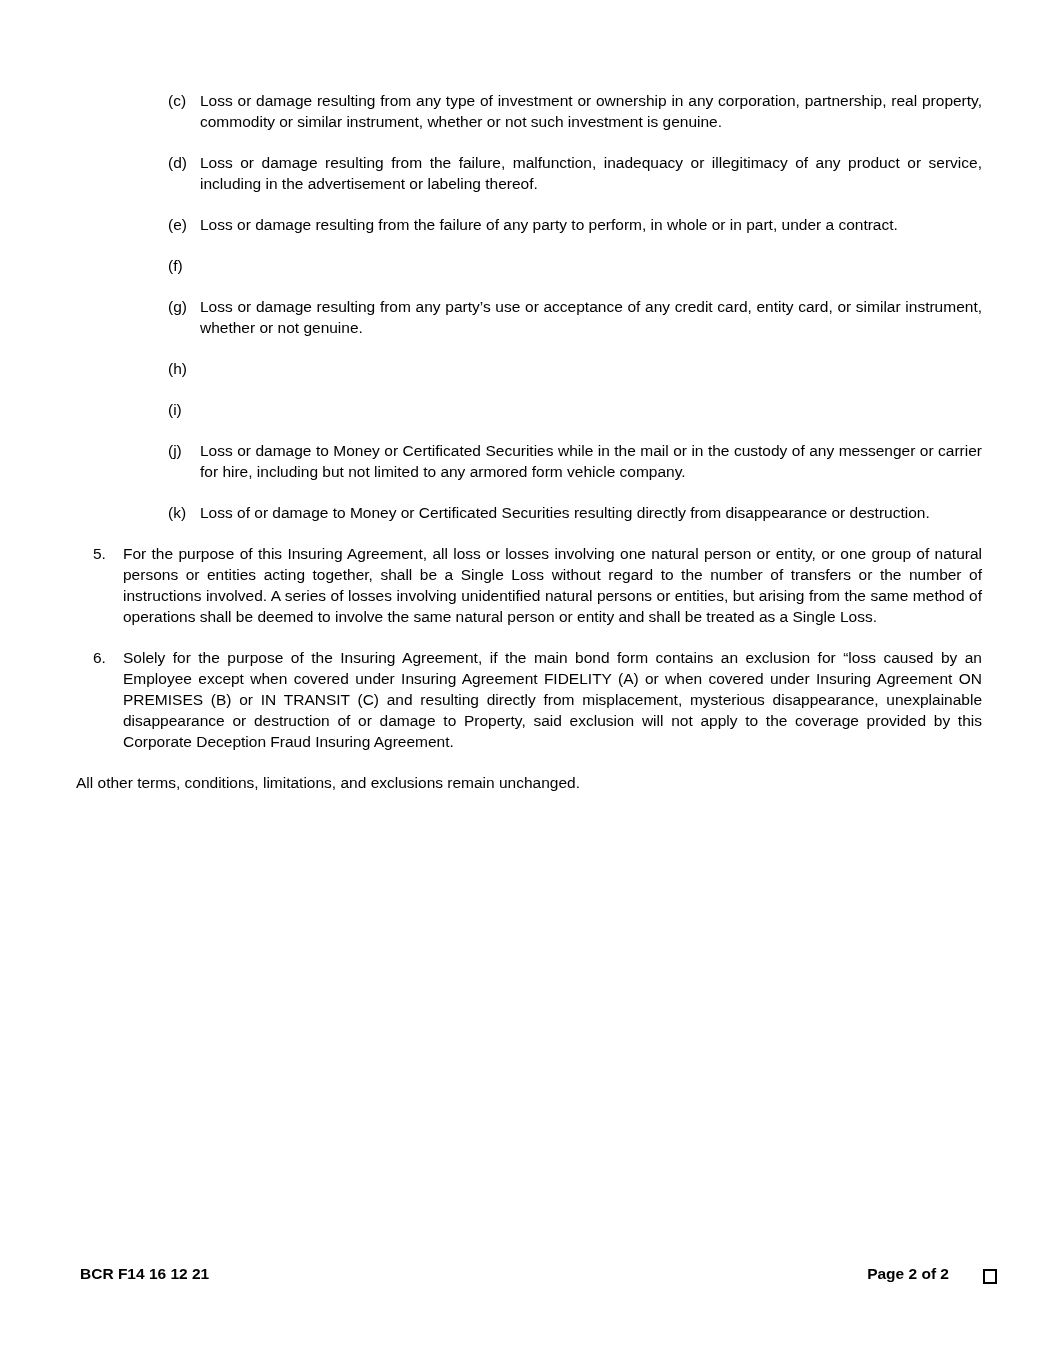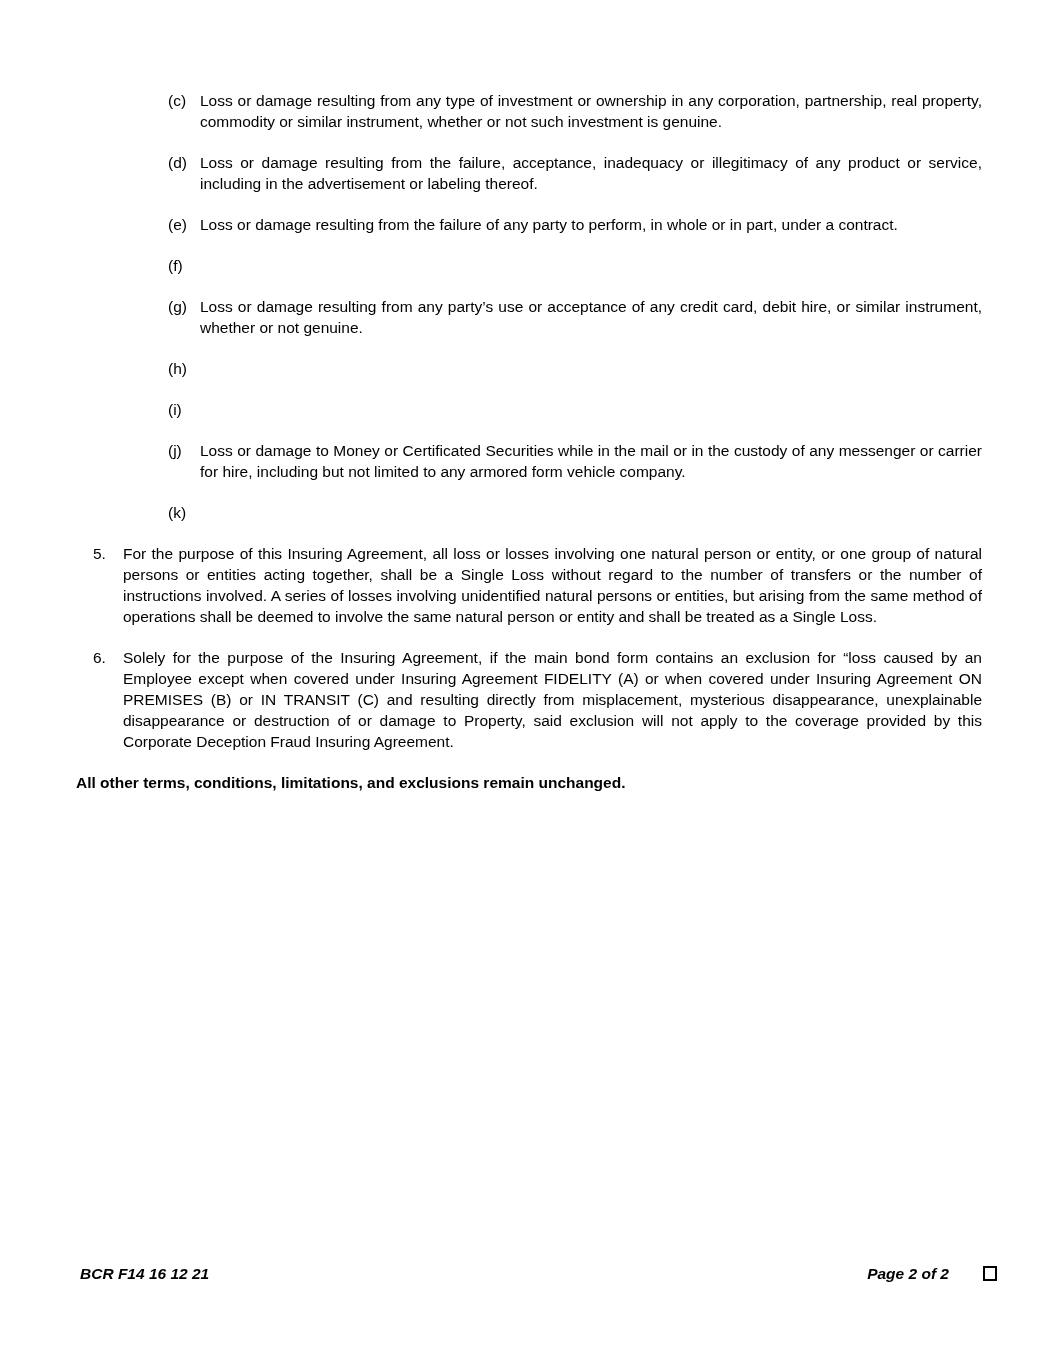--- a/index.html
+++ b/index.html
@@ -43,38 +43,36 @@
     flex: 0 0 30px;
     width: 30px;
   }
   .numbered-list .item-text {
     width: 859px;
     text-align: justify;
   }
   .closing {
     margin: 0 0 0 76px;
     width: 906px;
-    font-weight: bold;
   }
   .footer {
     position: absolute;
     left: 0;
     top: 1263px;
     width: 1055px;
     box-sizing: border-box;
     padding: 0 58px 0 80px;
     display: flex;
     justify-content: space-between;
     align-items: center;
     font-weight: bold;
-    font-style: italic;
   }
   .footer-right {
     display: flex;
-    align-items: center;
+    align-items: flex-end;
   }
   .checkbox {
     display: inline-block;
     width: 10px;
     height: 11px;
     border: 2.5px solid #000000;
     margin-left: 34px;
   }
 </style>
 </head>
@@ -83,52 +81,53 @@
 <div class="page">
   <div class="content">
     <div class="lettered-list" id="lettered-list">
   <div class="list-item">
     <span class="item-label">(c)</span>
     <span class="item-text">Loss or damage resulting from any type of investment or ownership in any corporation, partnership, real property, commodity or similar instrument, whether or not such investment is genuine.</span>
   </div>
 
   <div class="list-item">
     <span class="item-label">(d)</span>
-    <span class="item-text">Loss or damage resulting from the failure, acceptance, inadequacy or illegitimacy of any product or service, including in the advertisement or labeling thereof.</span>
+    <span class="item-text">Loss or damage resulting from the failure, malfunction, inadequacy or illegitimacy of any product or service, including in the advertisement or labeling thereof.</span>
   </div>
 
   <div class="list-item">
     <span class="item-label">(e)</span>
     <span class="item-text">Loss or damage resulting from the failure of any party to perform, in whole or in part, under a contract.</span>
   </div>
 
   <div class="list-item">
     <span class="item-label">(f)</span>
   </div>
 
   <div class="list-item">
     <span class="item-label">(g)</span>
-    <span class="item-text">Loss or damage resulting from any party’s use or acceptance of any credit card, debit hire, or similar instrument, whether or not genuine.</span>
+    <span class="item-text">Loss or damage resulting from any party’s use or acceptance of any credit card, entity card, or similar instrument, whether or not genuine.</span>
   </div>
 
   <div class="list-item">
     <span class="item-label">(h)</span>
   </div>
 
   <div class="list-item">
     <span class="item-label">(i)</span>
   </div>
 
   <div class="list-item">
     <span class="item-label">(j)</span>
     <span class="item-text">Loss or damage to Money or Certificated Securities while in the mail or in the custody of any messenger or carrier for hire, including but not limited to any armored form vehicle company.</span>
   </div>
 
   <div class="list-item">
     <span class="item-label">(k)</span>
+    <span class="item-text">Loss of or damage to Money or Certificated Securities resulting directly from disappearance or destruction.</span>
   </div>
 </div>
     <div class="numbered-list" id="numbered-list">
   <div class="list-item">
     <span class="item-label">5.</span>
     <span class="item-text">For the purpose of this Insuring Agreement, all loss or losses involving one natural person or entity, or one group of natural persons or entities acting together, shall be a Single Loss without regard to the number of transfers or the number of instructions involved.  A series of losses involving unidentified natural persons or entities, but arising from the same method of operations shall be deemed to involve the same natural person or entity and shall be treated as a Single Loss.</span>
   </div>
 
   <div class="list-item">
     <span class="item-label">6.</span>

